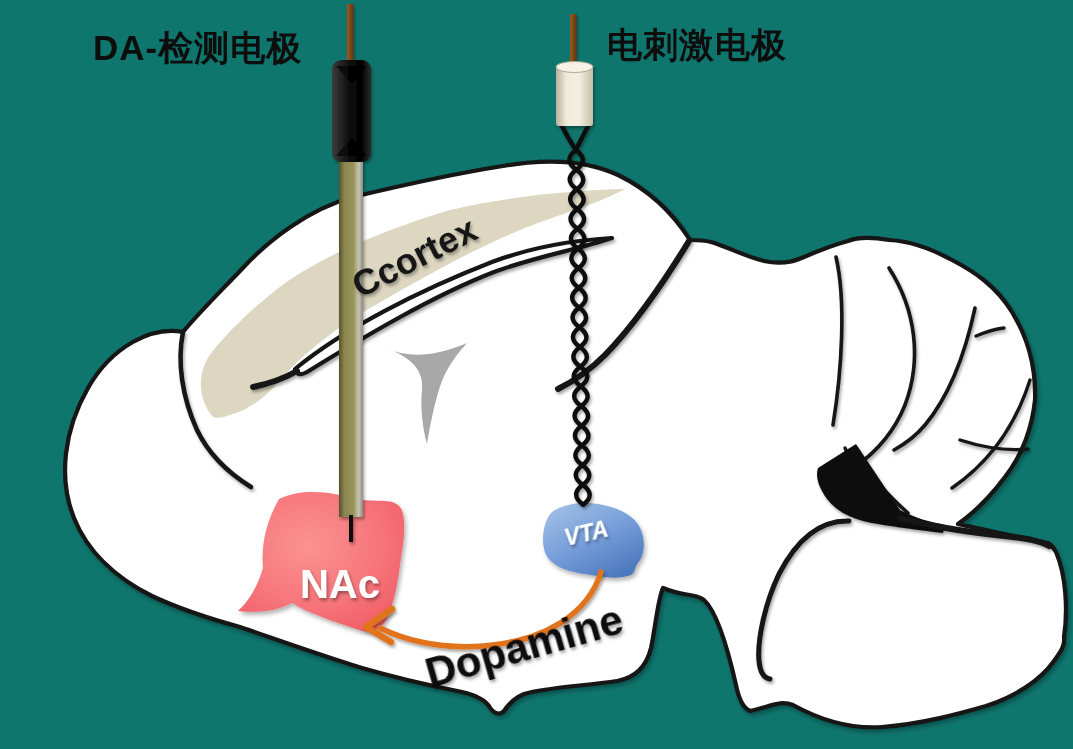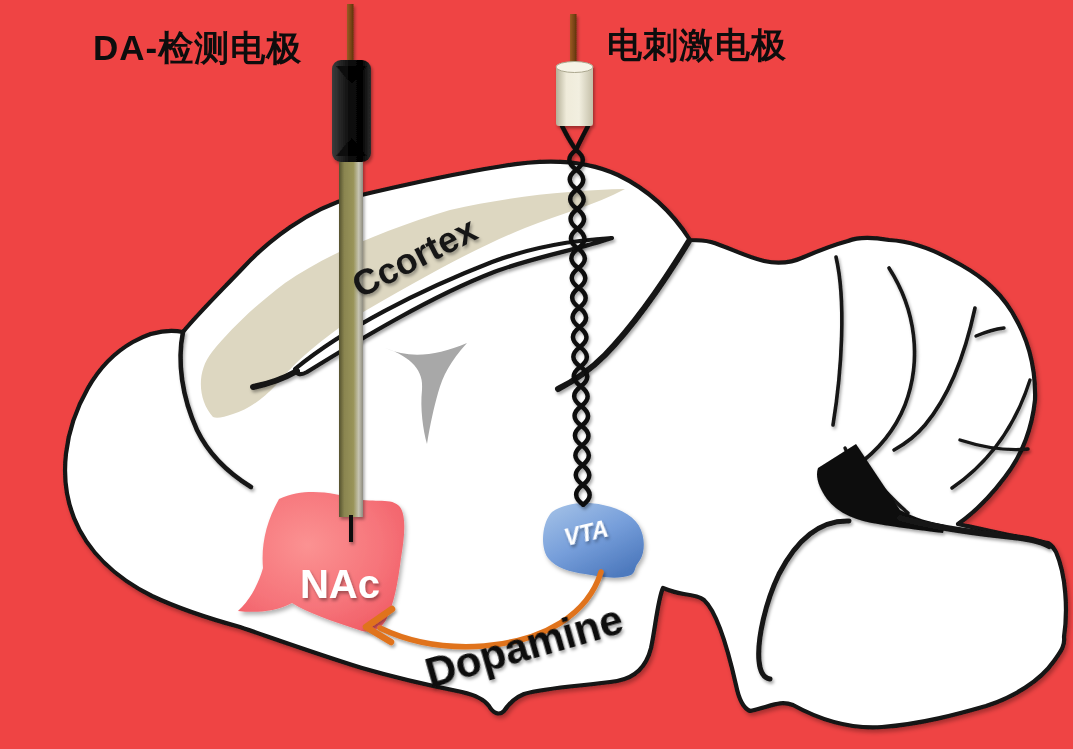--- a/index.html
+++ b/index.html
@@ -1,16 +1,16 @@
 <!DOCTYPE html>
 <html><head>
 <meta charset="utf-8">
 <style>
   html,body{margin:0;padding:0;background:#fff;}
-  .stage{position:relative;width:1073px;height:749px;background:#ef4444;overflow:hidden;
+  .stage{position:relative;width:1073px;height:749px;background:#0f766e;overflow:hidden;
          font-family:"Liberation Sans","DejaVu Sans",sans-serif;}
   svg{position:absolute;left:0;top:0;}
   text{font-family:"Liberation Sans","DejaVu Sans",sans-serif;}
   .cjk-label{font-size:35px;font-weight:700;fill:#0d0d0d;letter-spacing:1px;}
   .cortex-label{font-size:36px;font-weight:700;fill:#151515;}
   .nac-label{font-size:40px;font-weight:700;fill:#ffffff;}
   .vta-label{font-size:23px;font-weight:700;font-style:italic;fill:#ffffff;}
   .dopamine-label{font-size:42px;font-weight:700;fill:#0d0d0d;}
   .outline{fill:#ffffff;stroke:#141414;stroke-width:4.2;stroke-linecap:round;stroke-linejoin:round;}
   .iline{fill:none;stroke:#141414;stroke-linecap:round;stroke-linejoin:round;}

